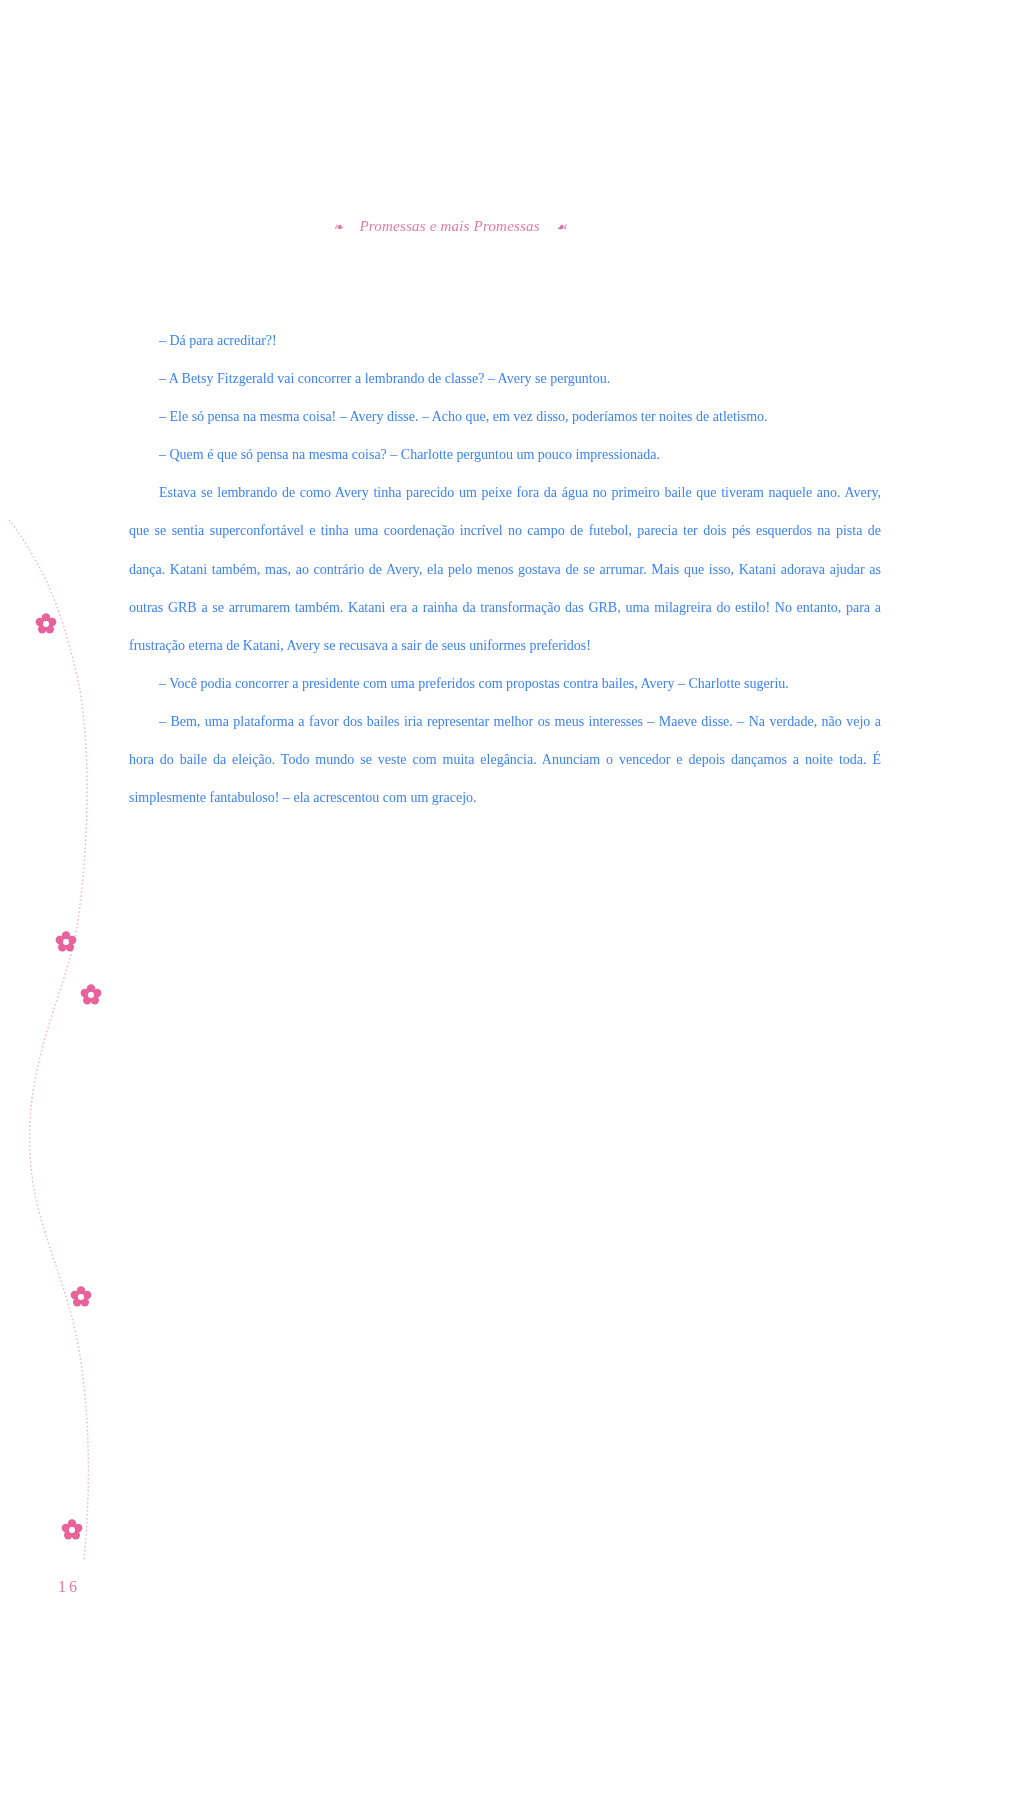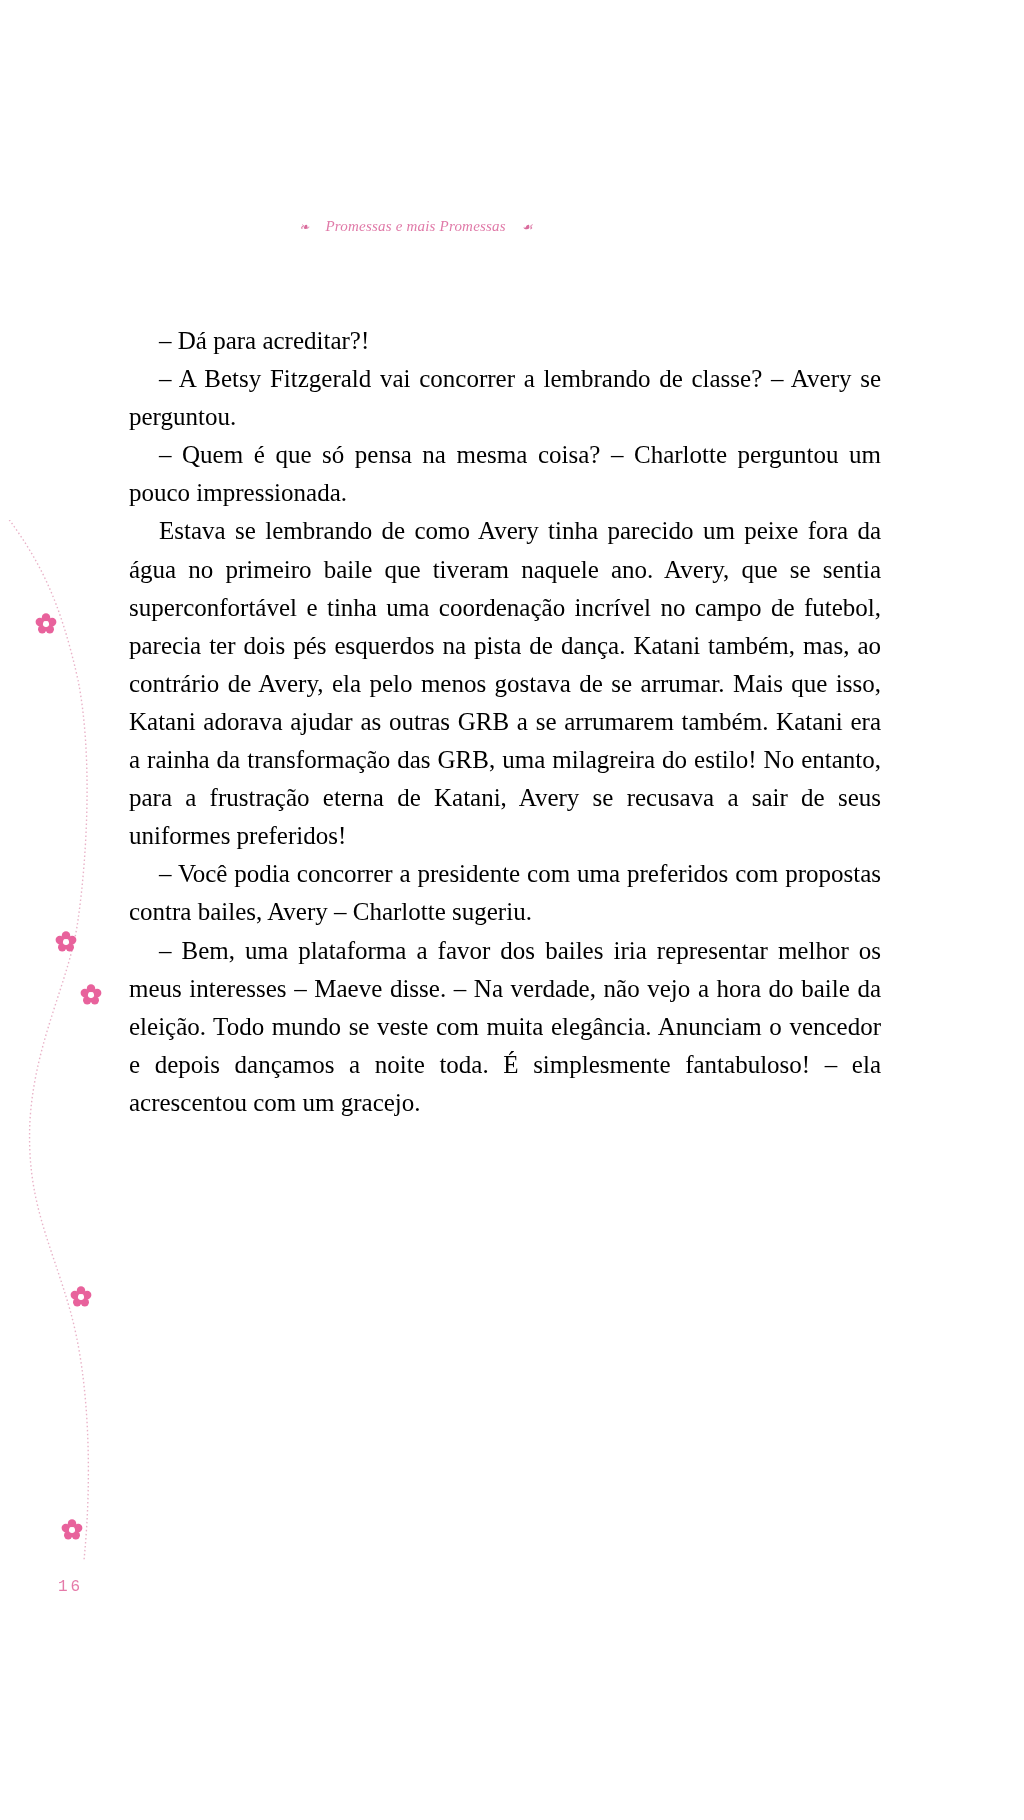--- a/index.html
+++ b/index.html
@@ -25,35 +25,36 @@
       position: absolute;
       top: 218px;
       left: 0;
       width: 832px;
       text-align: center;
       color: #e07aa8;
       font-family: "Liberation Serif", serif;
       font-style: italic;
       font-size: 15px;
       letter-spacing: 0.2px;
+      padding-left: 34px;
     }
     .running-header .orn {
       display: inline-block;
       font-size: 12px;
       margin: 0 12px;
       color: #d96a9c;
     }
     .body-text {
       position: absolute;
       left: 129px;
       top: 322px;
       width: 752px;
-      color: #000000;
+      color: #3b82f6;
       font-family: "Liberation Serif", serif;
-      font-size: 25px;
+      font-size: 14px;
       line-height: 38.1px;
     }
     .body-text p {
       margin: 0;
       text-indent: 30px;
       text-align: justify;
     }
     .vine {
       position: absolute;
       left: 0;
@@ -64,21 +65,21 @@
     .flower {
       position: absolute;
       width: 24px;
       height: 24px;
     }
     .page-number {
       position: absolute;
       left: 58px;
       top: 1578px;
       color: #e57aa9;
-      font-family: Liberation Mono, monospace;
+      font-family: Liberation Serif, serif;
       font-size: 16px;
       letter-spacing: 3px;
     }
   </style>
 </head>
 <body>
 
 <div class="page">
 
   <div class="running-header">
@@ -140,20 +141,21 @@
           <circle cx="8.2" cy="17.3" r="4.2"></circle>
           <circle cx="5.8" cy="10" r="4.2"></circle>
         </g>
       <circle cx="12" cy="12" r="3" fill="#ffffff"></circle>
     </svg>
   </div>
 
   <div class="body-text">
     <p>– Dá para acreditar?!</p>
     <p>– A Betsy Fitzgerald vai concorrer a lembrando de classe? – Avery se perguntou.</p>
+    <p>– Ele só pensa na mesma coisa! – Avery disse. – Acho que, em vez disso, poderíamos ter noites de atletismo.</p>
     <p>– Quem é que só pensa na mesma coisa? – Charlotte perguntou um pouco impressionada.</p>
     <p>Estava se lembrando de como Avery tinha parecido um peixe fora da água no primeiro baile que tiveram naquele ano. Avery, que se sentia superconfortável e tinha uma coordenação incrível no campo de futebol, parecia ter dois pés esquerdos na pista de dança. Katani também, mas, ao contrário de Avery, ela pelo menos gostava de se arrumar. Mais que isso, Katani adorava ajudar as outras GRB a se arrumarem também. Katani era a rainha da transformação das GRB, uma milagreira do estilo! No entanto, para a frustração eterna de Katani, Avery se recusava a sair de seus uniformes preferidos!</p>
     <p>– Você podia concorrer a presidente com uma preferidos com propostas contra bailes, Avery – Charlotte sugeriu.</p>
     <p>– Bem, uma plataforma a favor dos bailes iria representar melhor os meus interesses – Maeve disse. – Na verdade, não vejo a hora do baile da eleição. Todo mundo se veste com muita elegância. Anunciam o vencedor e depois dançamos a noite toda. É simplesmente fantabuloso! – ela acrescentou com um gracejo.</p>
   </div>
 
   <div class="page-number">16</div>
 
 </div>
 

